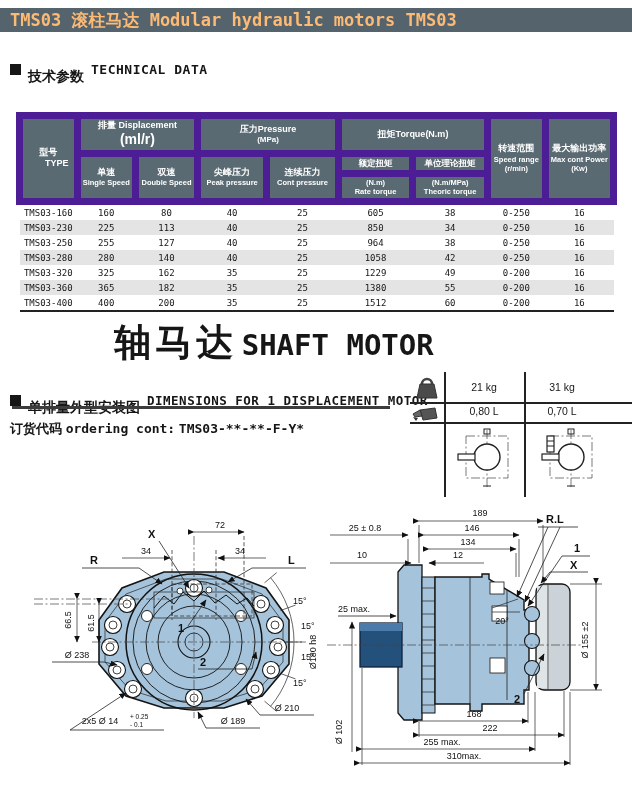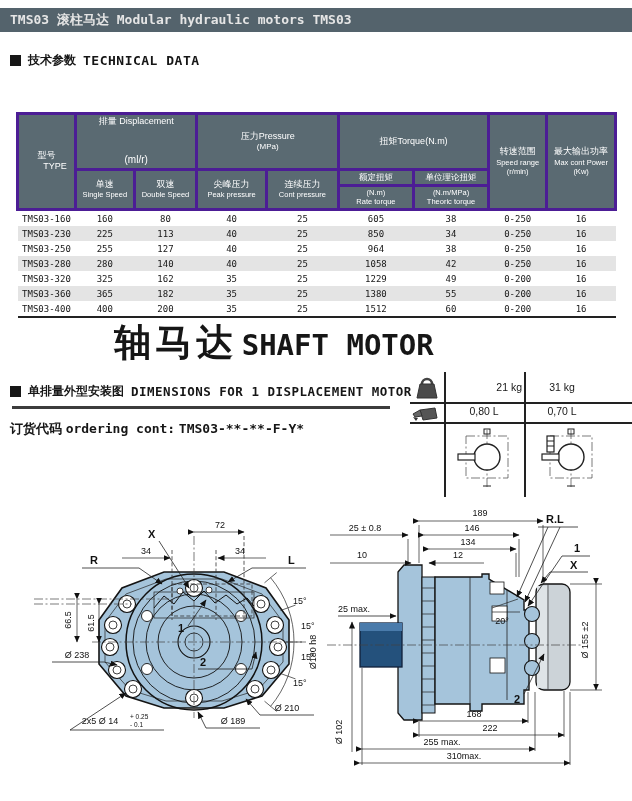--- a/index.html
+++ b/index.html
@@ -6,34 +6,34 @@
     --header-bar:#54636c; --table-header:#5a6a72; --row-alt:#e4e4e4;
     --drawing-blue:#a5c4db; --shaft-blue:#24517c; --cylinder-gray:#ccd3d8; --ink:#161616;
   }
   *{margin:0;padding:0;box-sizing:border-box;}
   body{width:632px;height:801px;position:relative;background:#fff;
        font-family:"Liberation Sans",sans-serif;color:#161616;overflow:hidden;}
   .abs{position:absolute;}
 
   
   .top-bar{position:absolute;left:0;top:8;top:8px;width:632px;height:24px;
-           background:var(--header-bar);color:#e5e5e5;display:flex;align-items:center;
-           font-family:"DejaVu Sans Mono",monospace;font-weight:bold;font-size:13px;padding-left:10px;}
+           background:var(--header-bar);color:#fdba74;display:flex;align-items:center;
+           font-family:"DejaVu Sans Mono",monospace;font-weight:bold;font-size:17px;padding-left:10px;}
 
   
   .sec{position:absolute;display:flex;align-items:center;gap:7px;font-weight:bold;}
   .sq{width:11px;height:11px;background:#161616;display:inline-block;}
-  .sec .zh{font-size:12px;}
+  .sec .zh{font-size:14px;margin-top:16px;}
   .sec .en{font-family:"DejaVu Sans Mono",monospace;font-size:13px;letter-spacing:.5px;}
 
   
   table.tech{position:absolute;left:16px;top:112px;width:601px;border-collapse:collapse;
              table-layout:fixed;font-size:9px;}
-  table.tech th{background:var(--table-header);color:#fff;font-weight:normal;
-                border:3px solid #4c1d95;padding:1px 0;line-height:1.25;text-align:center;}
+  table.tech th{background:var(--table-header);color:#fff;font-weight:bold;
+                border:7px solid #4c1d95;padding:1px 0;line-height:1.25;text-align:center;}
   table.tech th .h-zh{font-size:9px;}
   table.tech th .h-en{font-size:7.5px;display:block;}
   table.tech td{text-align:center;padding:3px 0 2px 0;
                 font-family:"DejaVu Sans Mono",monospace;font-size:9px;border:none;}
   table.tech tbody tr.alt{background:var(--row-alt);}
   table.tech{border-bottom:2px solid #222;}
 
   
   .big-title{position:absolute;left:0;top:318px;width:548px;text-align:center;}
   .big-title .zh{font-size:37px;font-weight:bold;letter-spacing:4px;}
@@ -85,21 +85,21 @@
       <col style="width:11.5%">
   </colgroup>
   <thead>
     <tr>
       <th rowspan="3">
         <span class="h-zh">型号</span>
         <span class="h-en" style="font-size:9px;padding-left:17px;">TYPE</span>
       </th>
       <th colspan="2">
         <span class="h-zh">排量 Displacement</span>
-        <span class="h-en" style="font-size:10px;margin-top:27px;">(ml/r)</span>
+        <span class="h-en" style="font-size:14px;">(ml/r)</span>
       </th>
       <th colspan="2">
         <span class="h-zh">压力Pressure</span>
         <span class="h-en" style="font-size:8px;">(MPa)</span>
       </th>
       <th colspan="2">
         <span class="h-zh">扭矩Torque(N.m)</span>
       </th>
       <th rowspan="3">
         <span class="h-zh">转速范围</span>
@@ -254,21 +254,21 @@
 <svg class="abs" style="left:413px;top:376px;" width="28" height="24" viewBox="0 0 28 24">
   <path d="M9,8 a5,5 0 0 1 10,0" fill="none" stroke="#444" stroke-width="2.4"></path>
   <path d="M4,22 L7,8 L21,8 L24,22 Z" fill="#4a4a4a" stroke="#333" stroke-width="1"></path>
 </svg>
 <svg class="abs" style="left:411px;top:404px;" width="30" height="19" viewBox="0 0 30 19">
   <path d="M9,6 L24,4 L26,14 L12,16 Z" fill="#555" stroke="#333"></path>
   <path d="M9,6 L2,10 L4,13 L11,12 Z" fill="#666" stroke="#333"></path>
   <path d="M2,13 l3,4 l2,-3 z" fill="#333"></path>
 </svg>
 
-<div class="spec-text" style="left:446px;top:381px;text-align:right;">21 kg</div>
+<div class="spec-text" style="left:446px;top:381px;">21 kg</div>
 <div class="spec-text" style="left:524px;top:381px;">31 kg</div>
 <div class="spec-text" style="left:446px;top:405px;">0,80 L</div>
 <div class="spec-text" style="left:524px;top:405px;">0,70 L</div>
 
 <svg class="abs" style="left:452px;top:428px;" width="68" height="64" viewBox="0 0 68 64">
   <rect x="14" y="8" width="42" height="42" class="cl"></rect>
   <line x1="35" y1="2" x2="35" y2="60" class="cl"></line>
   <circle cx="35" cy="29" r="13" fill="#fff" stroke="#222" stroke-width="1.4"></circle>
   <rect x="6" y="26" width="17" height="6" fill="#fff" stroke="#222" stroke-width="1.2"></rect>
   <rect x="32" y="1" width="6" height="5" fill="none" stroke="#222" stroke-width="1"></rect>

